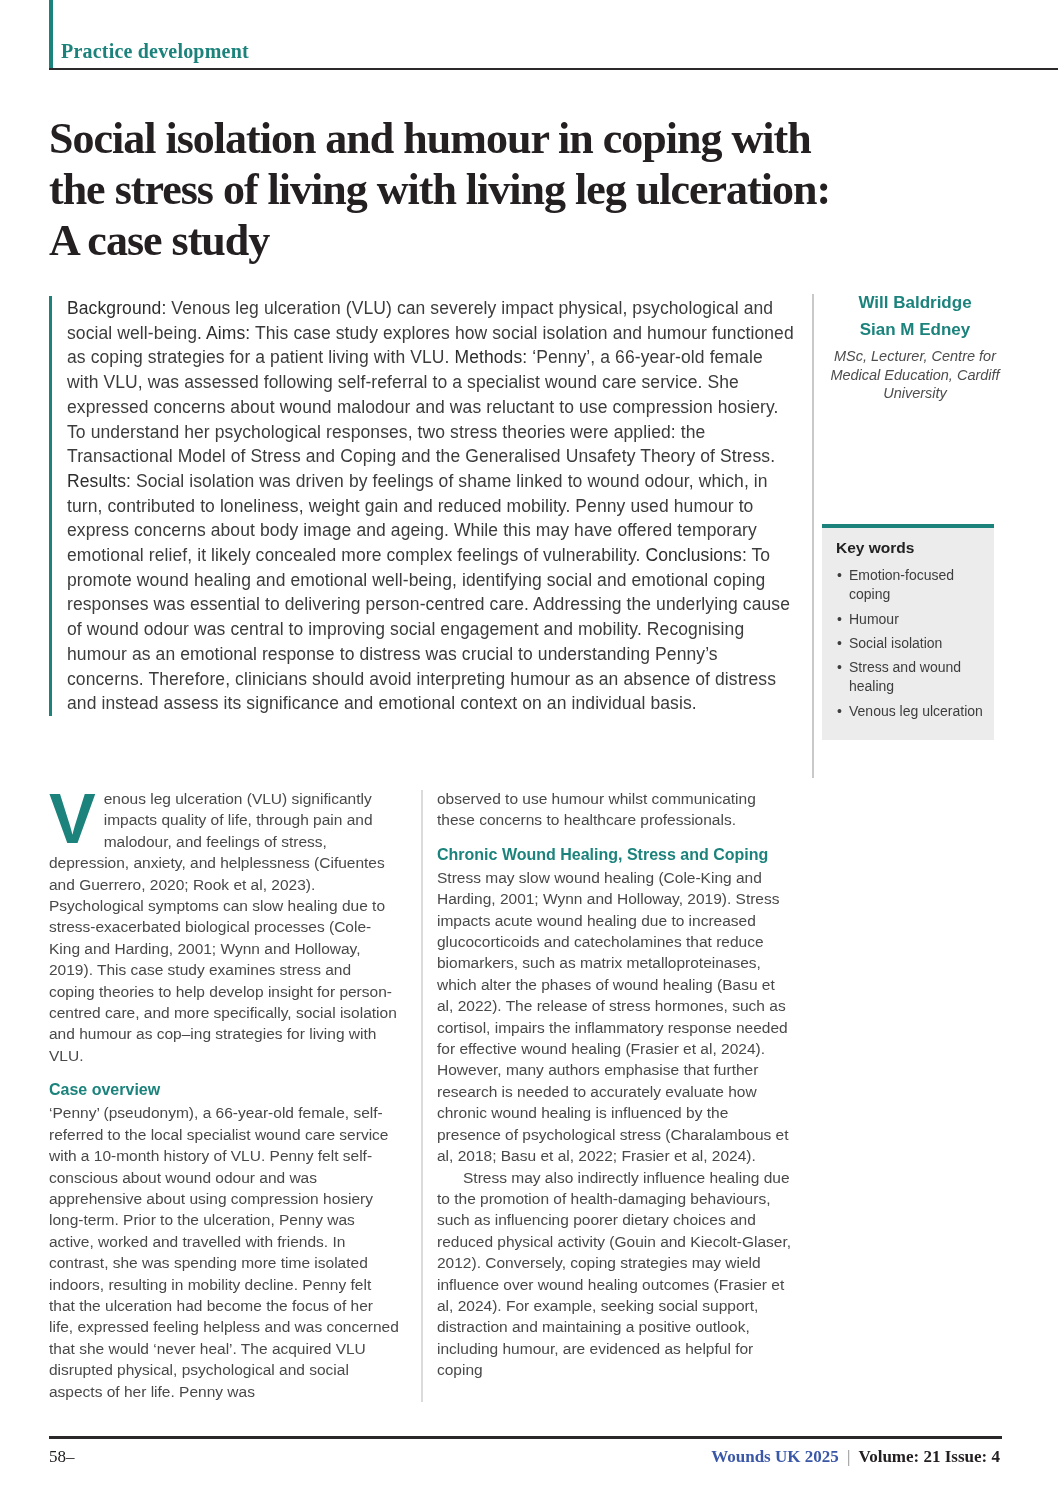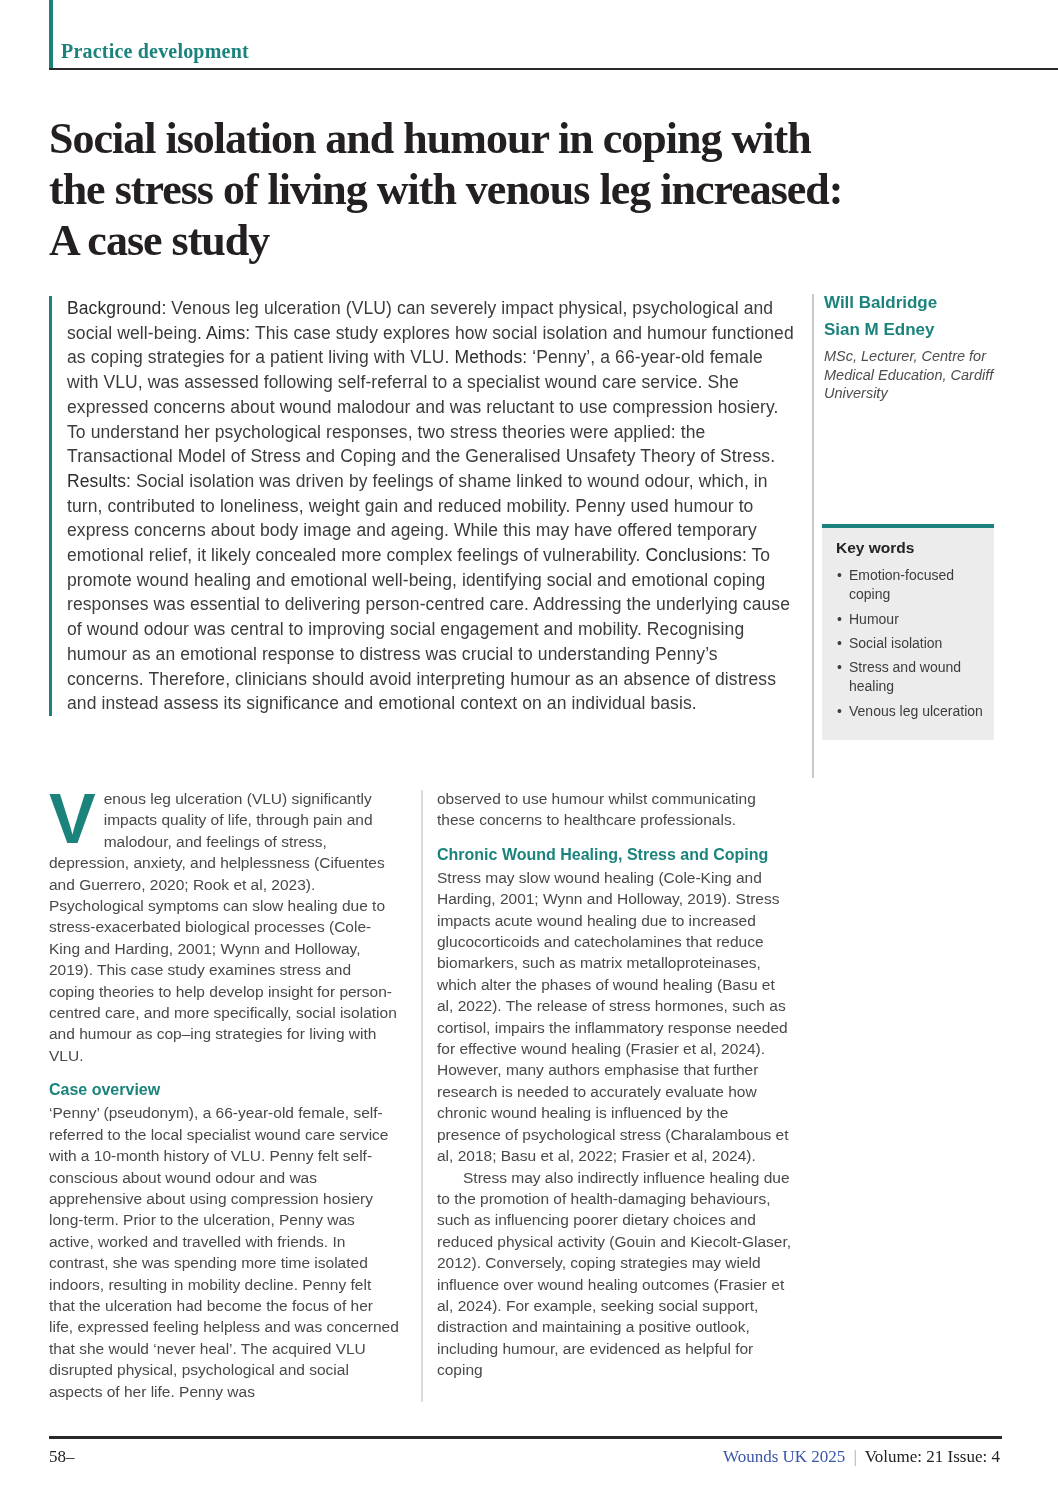--- a/index.html
+++ b/index.html
@@ -29,21 +29,21 @@
   
   .abstract {
     position:absolute; left:49px; top:296px; width:748px;
     border-left:3px solid var(--teal,#1b837c); padding-left:15px; box-sizing:border-box;
   }
   .abstract p { font-size:17.5px; line-height:24.7px; color:#3d3c3c; letter-spacing:0.1px; }
   .abstract .lbl { font-weight:400; color:#2e2d2d; }
 
   
   .side-rule { position:absolute; left:812px; top:294px; width:2px; height:484px; background:#c9c9c9; }
-  .authors { position:absolute; left:824px; top:293px; width:182px; }
+  .authors { position:absolute; left:824px; top:293px; width:182px;text-align:center; }
   .author-name { font-size:17px; font-weight:700; color:var(--teal,#1b837c); margin:0 0 7px 0; }
   .author-aff { font-size:14.5px; line-height:18.7px; font-style:italic; color:#4e4d4d; margin:0 0 19px 0; }
 
   .keywords {
     position:absolute; left:822px; top:524px; width:172px; box-sizing:border-box;
     background:#ececec; border-top:4px solid var(--teal,#1b837c);
     padding:11px 10px 14px 14px;
   }
   .keywords h3 { font-size:15.5px; font-weight:700; color:#232222; margin-bottom:9px; }
   .keywords ul { list-style:none; }
@@ -69,37 +69,37 @@
   .indent { text-indent:26px; }
 
   
   .footer-rule { position:absolute; left:49px; top:1436px; width:953px; height:3px; background:#2b2829; }
   .page-num {
     position:absolute; left:49px; top:1447px;
     font-family:"Liberation Serif", serif; font-size:17px; color:#242021;
   }
   .journal-ref {
     position:absolute; right:58px; top:1447px;
-    font-family:"Liberation Serif", serif; font-size:17px; color:#242021;
+    font-family:"Liberation Serif", serif; font-size:17px; color:#242021;font-weight:bold;
   }
   .journal-ref .jname { color:var(--footer_blue,#3a57a8); }
   .journal-ref .sep { color:#a9a9a9; padding:0 8px; }
 </style>
 </head>
 <body>
 
 <div class="page">
 
   <div class="kicker-bar"></div>
   <div class="kicker">Practice development</div>
   <div class="header-rule"></div>
 
   <h1 class="title">
     <div>Social isolation and humour in coping with</div>
-    <div>the stress of living with venous leg increased:</div>
+    <div>the stress of living with living leg ulceration:</div>
     <div>A case study</div>
   </h1>
 
   <div class="abstract">
     <p><span class="lbl">Background:</span><span> Venous leg ulceration (VLU) can severely impact physical, psychological and social well-being. </span><span class="lbl">Aims:</span><span> This case study explores how social isolation and humour functioned as coping strategies for a patient living with VLU. </span><span class="lbl">Methods:</span><span> ‘Penny’, a 66-year-old female with VLU, was assessed following self-referral to a specialist wound care service. She expressed concerns about wound malodour and was reluctant to use compression hosiery. To understand her psychological responses, two stress theories were applied: the Transactional Model of Stress and Coping and the Generalised Unsafety Theory of Stress. </span><span class="lbl">Results:</span><span> Social isolation was driven by feelings of shame linked to wound odour, which, in turn, contributed to loneliness, weight gain and reduced mobility. Penny used humour to express concerns about body image and ageing. While this may have offered temporary emotional relief, it likely concealed more complex feelings of vulnerability. </span><span class="lbl">Conclusions:</span><span> To promote wound healing and emotional well-being, identifying social and emotional coping responses was essential to delivering person-centred care. Addressing the underlying cause of wound odour was central to improving social engagement and mobility. Recognising humour as an emotional response to distress was crucial to understanding Penny’s concerns. Therefore, clinicians should avoid interpreting humour as an absence of distress and instead assess its significance and emotional context on an individual basis.</span></p>
   </div>
 
   <div class="side-rule"></div>
 
   <div class="authors">

